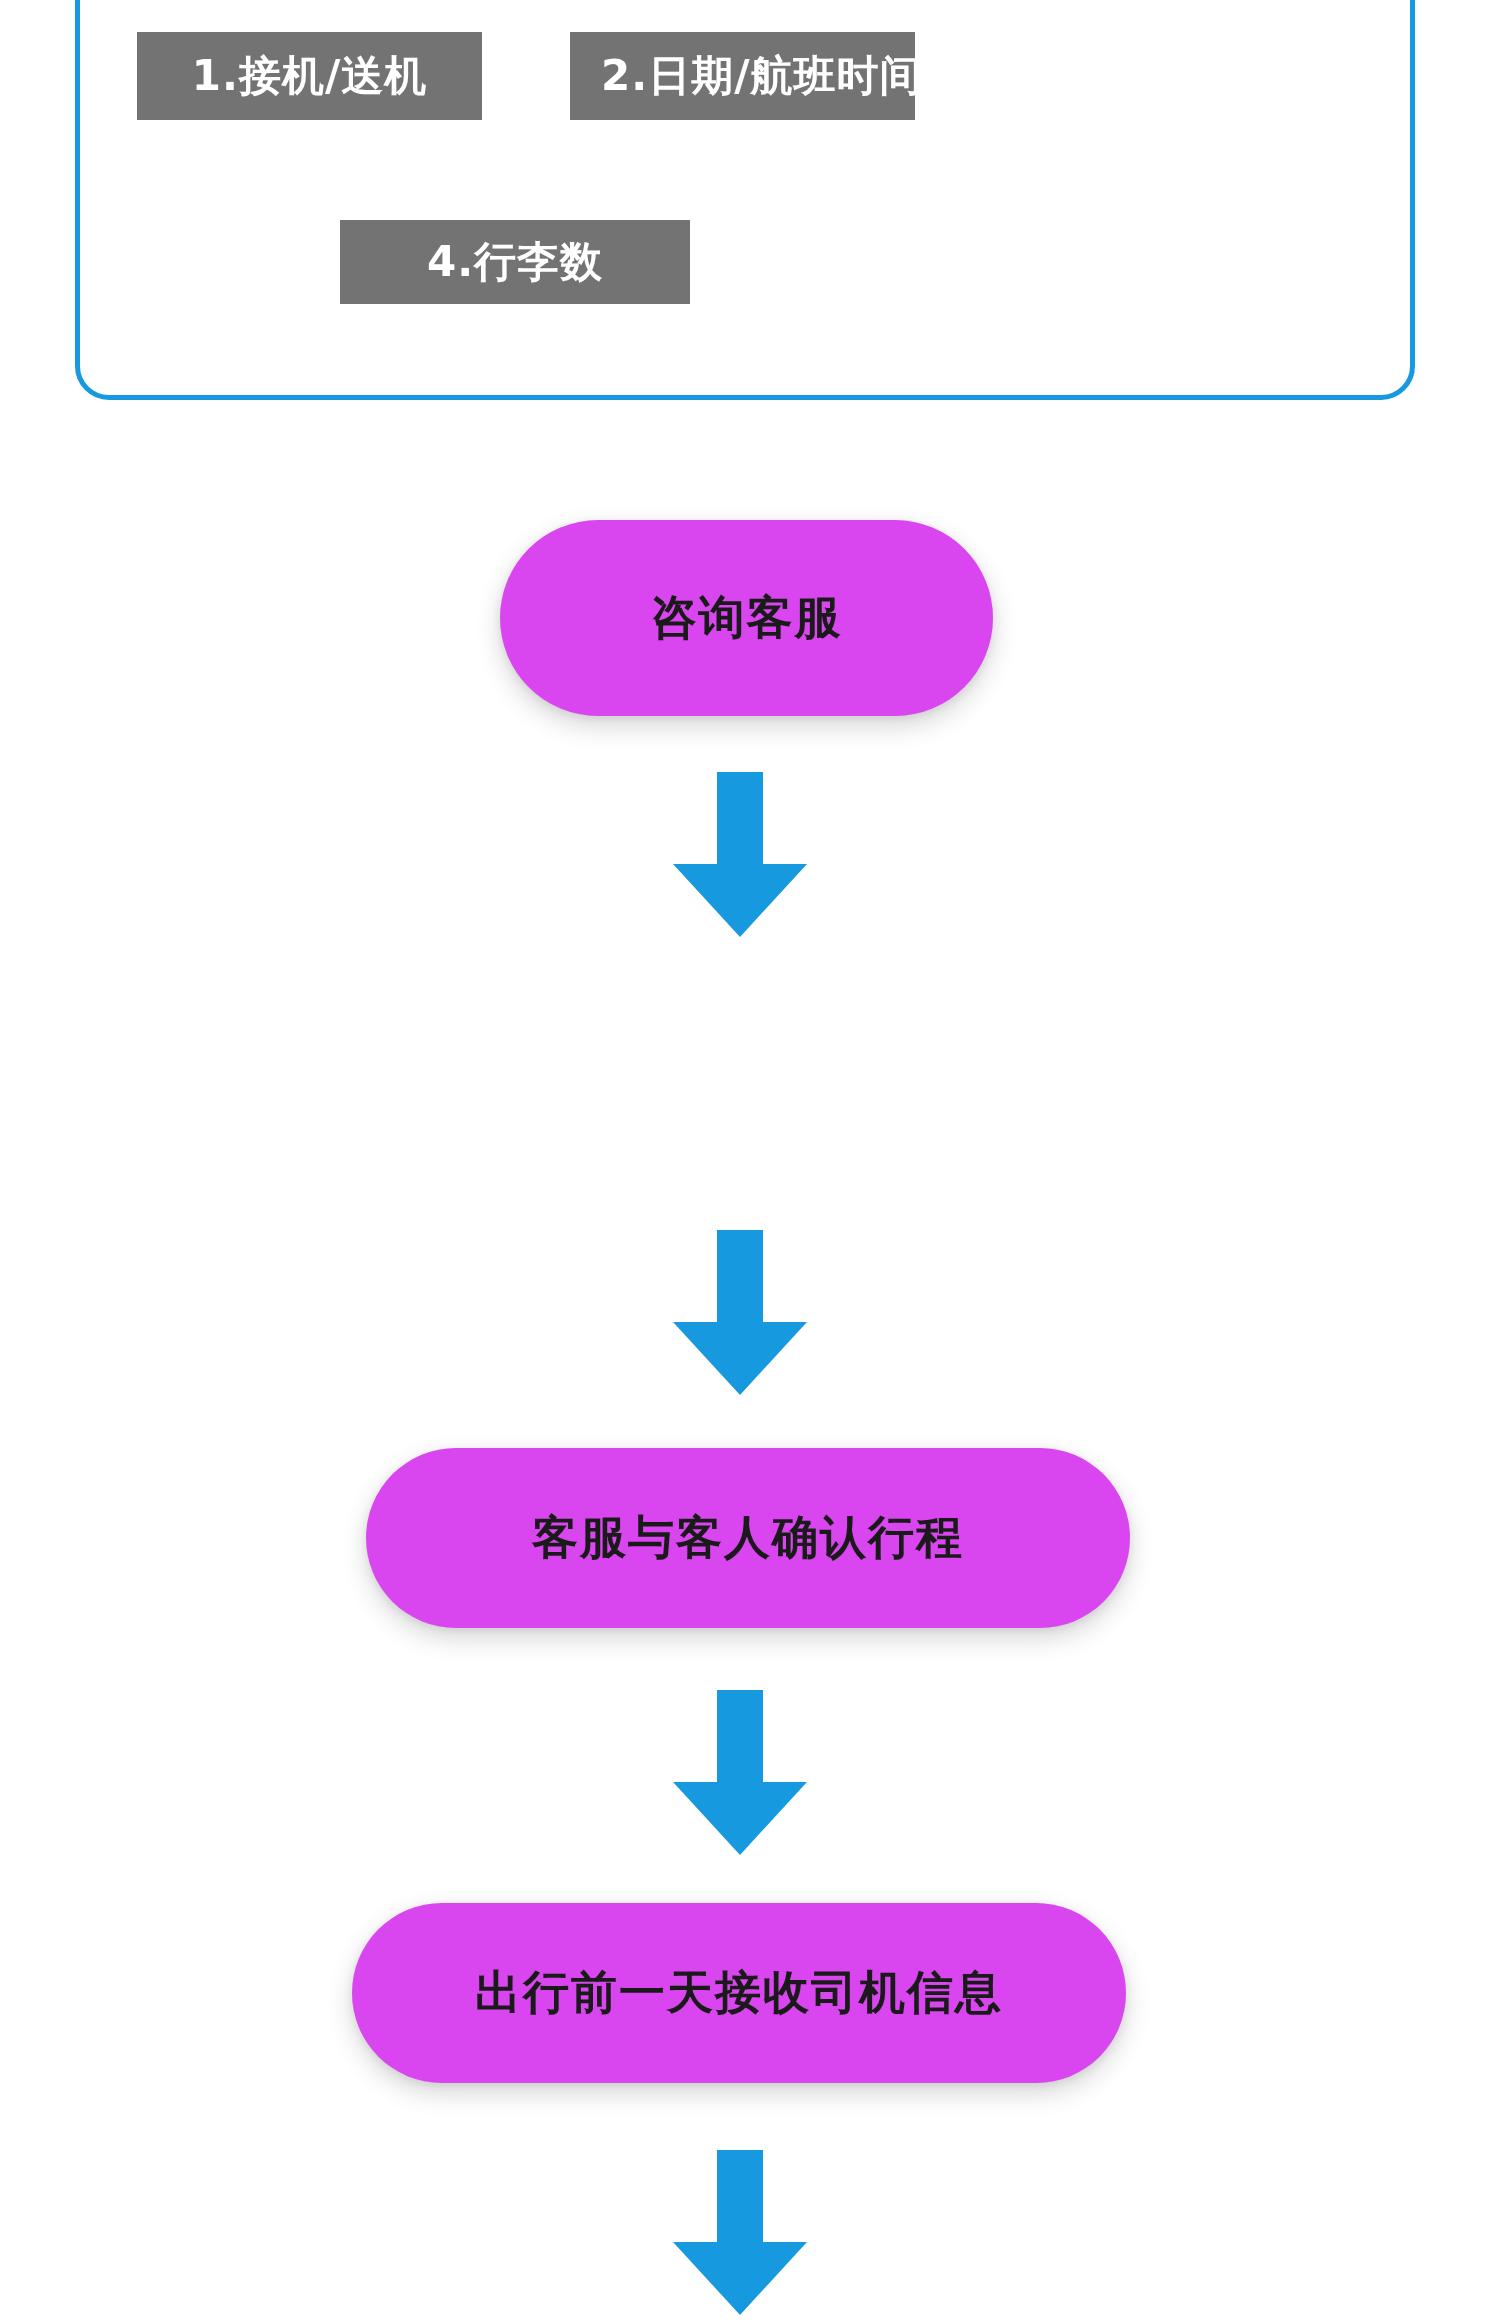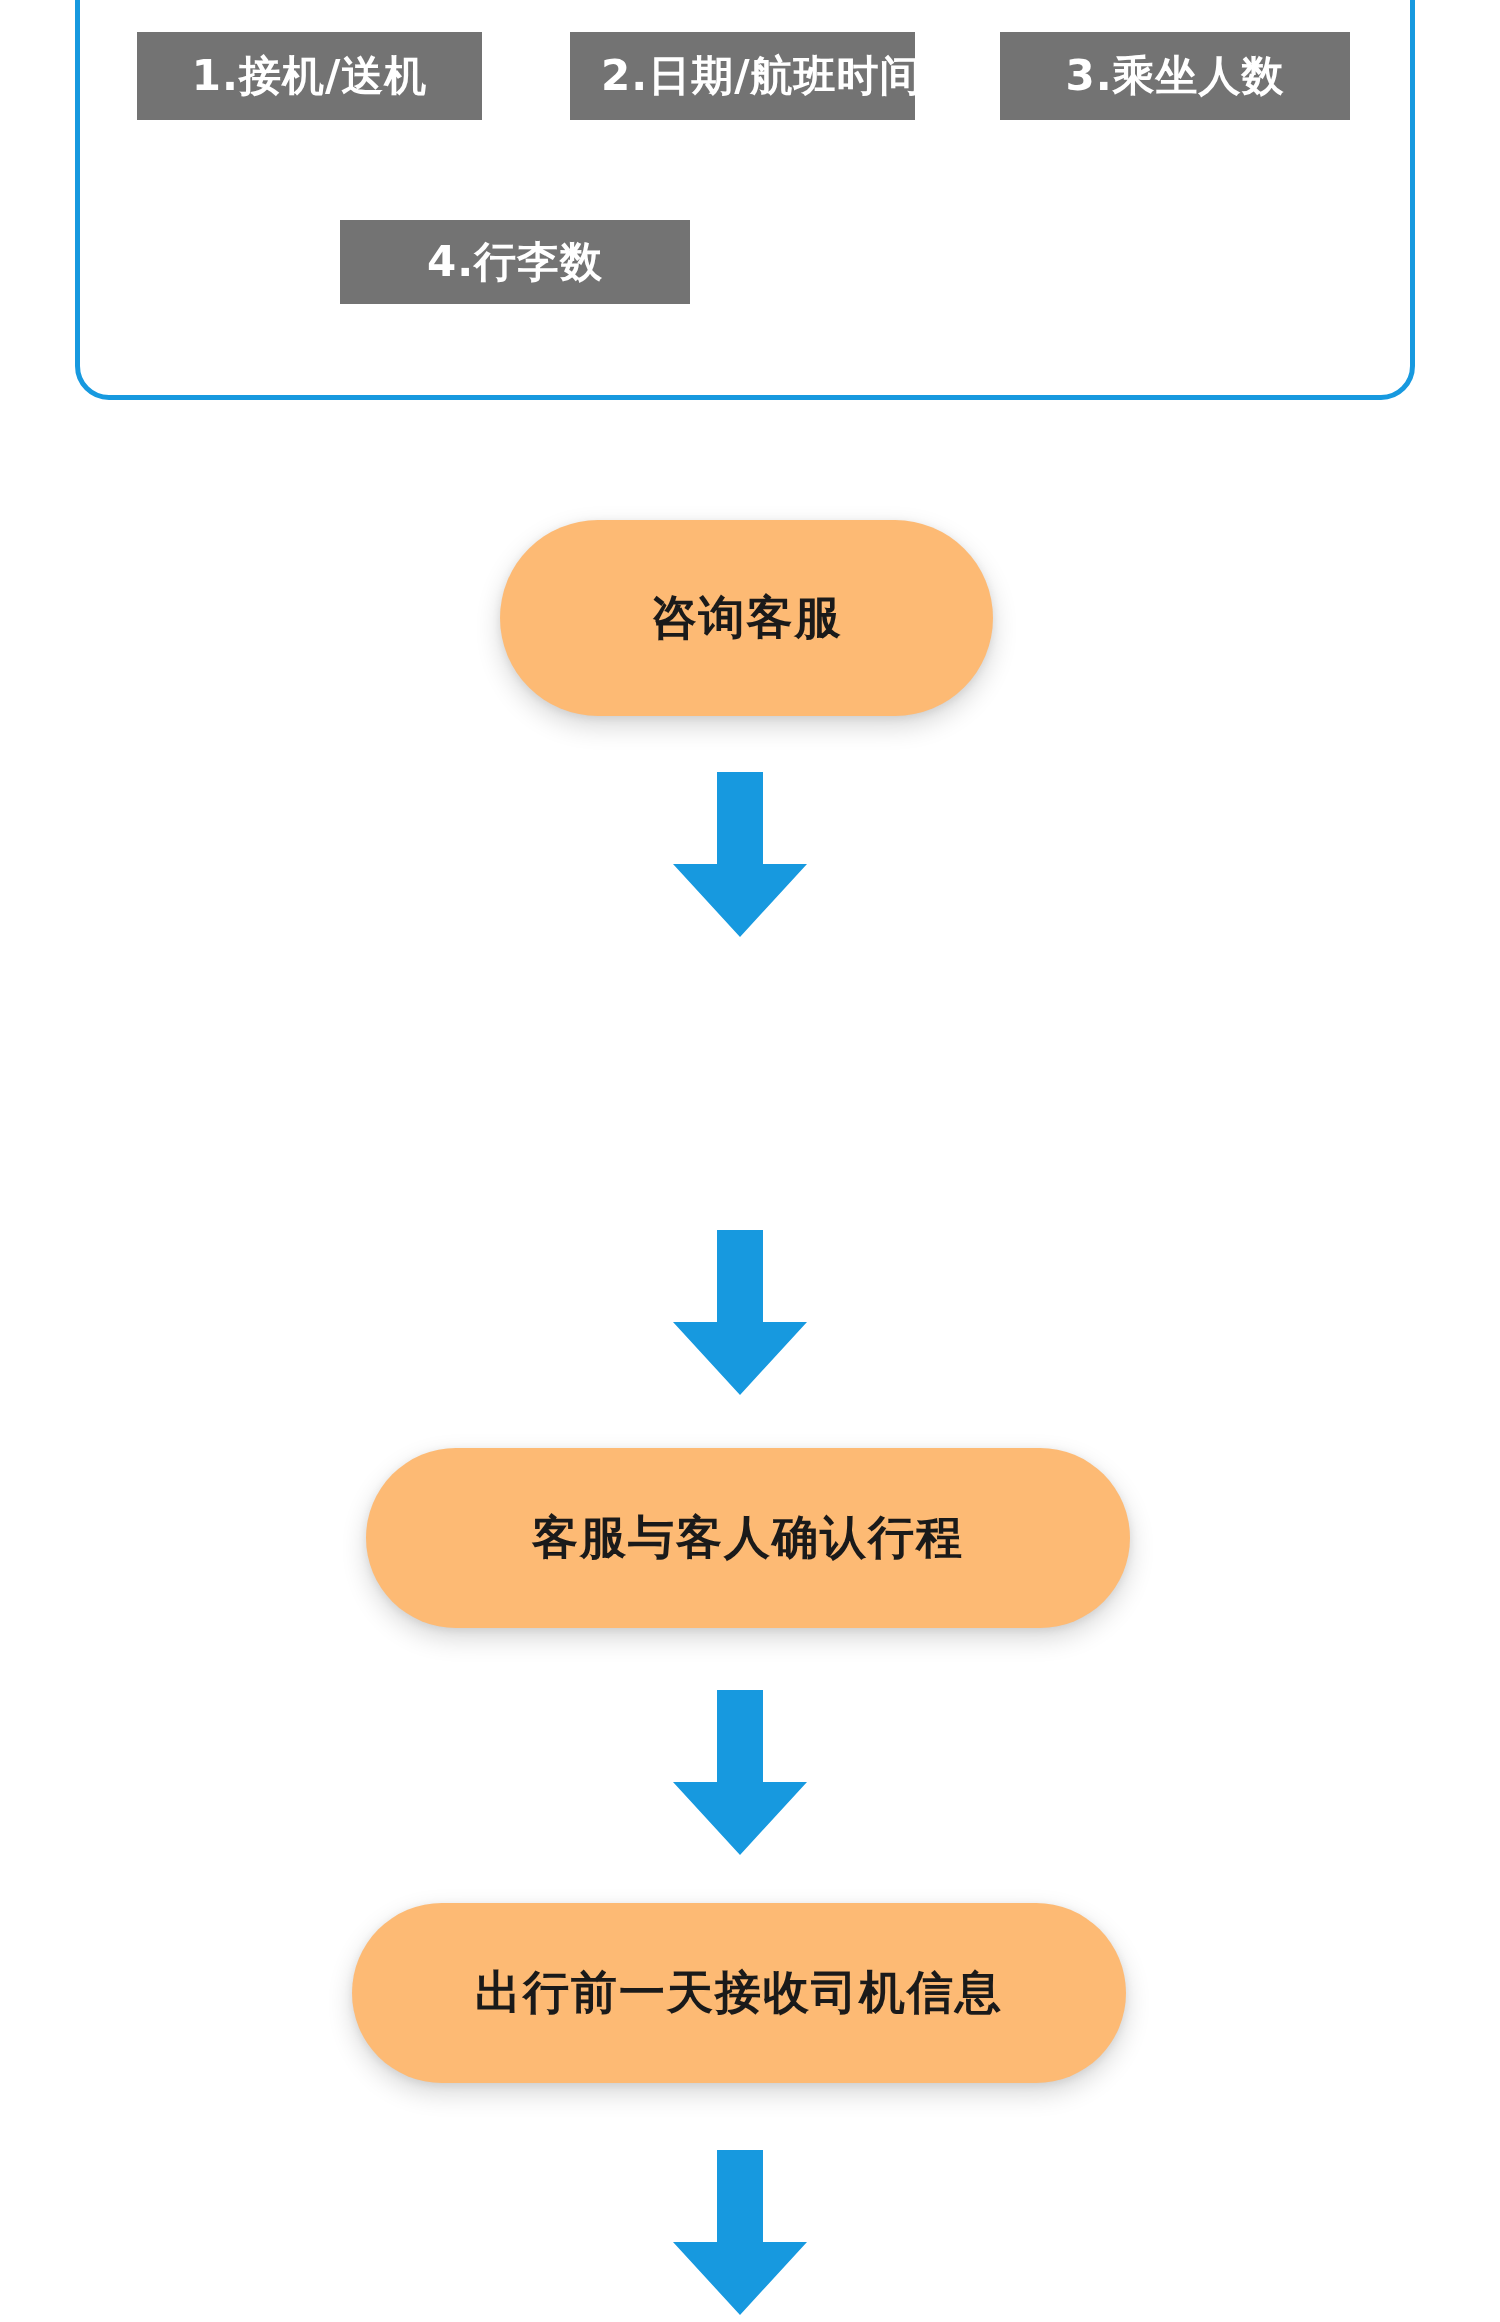--- a/index.html
+++ b/index.html
@@ -69,21 +69,21 @@
   .flow {
     position: absolute;
     left: 0;
     top: 0;
     width: 1500px;
     height: 2322px;
   }
 
   .pill {
     position: absolute;
-    background: #fdba74;
+    background: #d946ef;
     border-radius: 999px;
     box-shadow: 0 10px 26px rgba(0,0,0,0.16), 0 2px 8px rgba(0,0,0,0.08);
     display: flex;
     align-items: center;
     justify-content: center;
     color: #1a1a1a;
     font-size: 46px;
     font-weight: 700;
     letter-spacing: 2px;
     white-space: nowrap;
@@ -108,21 +108,20 @@
   .arrow-4 { left: 670px; top: 2150px; height: 172px; }
 </style>
 </head>
 <body>
 
 <div class="tag-panel">
 
   <div class="tag-row tag-row-1">
     <div class="tag tag-1">1.接机/送机</div>
     <div class="tag tag-2">2.日期/航班时间</div>
-    <div class="tag tag-3">3.乘坐人数</div>
   </div>
 
   <div class="tag-row tag-row-2">
     <div class="tag tag-4">4.行李数</div>
   </div>
 
 </div>
 
 <div class="flow">
 

